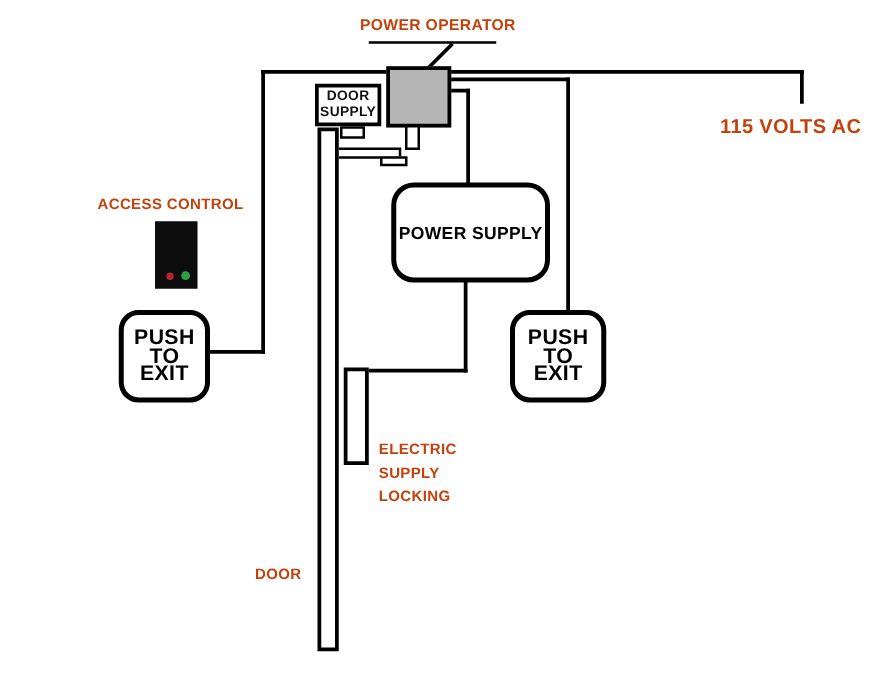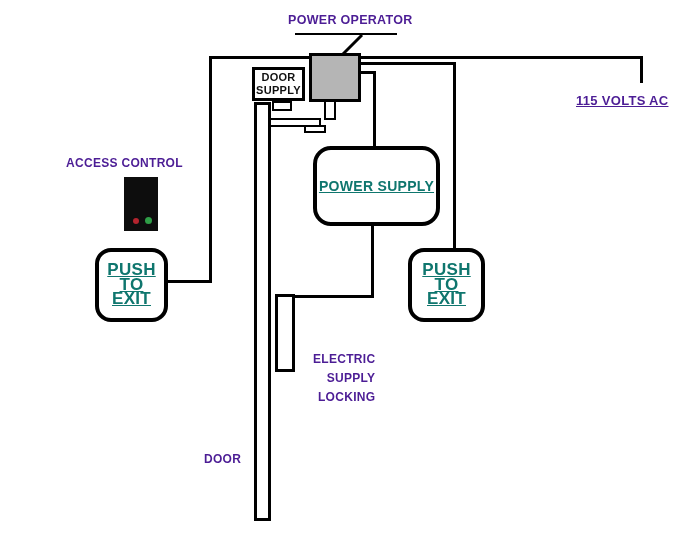--- a/index.html
+++ b/index.html
@@ -1,26 +1,26 @@
 <!DOCTYPE html>
 <html><head>
 <meta charset="utf-8">
 <style>
   html,body{margin:0;padding:0;background:#ffffff;}
   #canvas{
     position:relative;width:700px;height:547px;background:#ffffff;overflow:hidden;
     font-family:"Liberation Sans",sans-serif;font-weight:bold;color:#111;
   }
   .wire{position:absolute;background:#000;}
-  .lbl{position:absolute;white-space:nowrap;letter-spacing:.3px;color:#4c1d95;}
+  .lbl{position:absolute;white-space:nowrap;letter-spacing:.3px;color:#c2410c;}
   .box{position:absolute;background:#fff;border:3px solid #000;box-sizing:border-box;}
   .rbox{
     position:absolute;background:#fff;border:4px solid #000;border-radius:16px;
     box-sizing:border-box;display:flex;flex-direction:column;justify-content:center;
-    text-align:center;letter-spacing:.3px;color:#0f766e;text-decoration:underline;
+    text-align:center;letter-spacing:.3px;color:#000000;
   }
   .pte{font-size:17px;line-height:14.5px;}
   .hw{position:absolute;background:#fff;border:2px solid #000;box-sizing:border-box;}
   .led{position:absolute;border-radius:50%;}
   #leader{position:absolute;left:0;top:0;pointer-events:none;}
   .centered2{display:flex;flex-direction:column;align-items:center;justify-content:center;text-align:center;}
 </style>
 </head>
 <body>
 
@@ -41,27 +41,27 @@
   <div class="wire" style="left:371px;top:224px;width:3px;height:74px;"></div>
   <div class="wire" style="left:293px;top:295px;width:81px;height:3px;"></div>
 
   <div class="wire" style="left:295px;top:33px;width:102px;height:2px;"></div>
   <svg id="leader" width="700" height="547">
     <line x1="362" y1="35" x2="331" y2="66" stroke="#000" stroke-width="3"></line>
   </svg>
 
   <div class="lbl" style="left:288px;top:13px;font-size:12.5px;">POWER OPERATOR</div>
 
-  <div class="lbl" style="left:576px;top:93px;font-size:13px;text-decoration:underline;">115 VOLTS AC</div>
+  <div class="lbl" style="left:576px;top:93px;font-size:16px;">115 VOLTS AC</div>
 
-  <div class="lbl" style="left:66px;top:156px;font-size:12px;">ACCESS CONTROL</div>
+  <div class="lbl" style="left:78px;top:156px;font-size:12px;">ACCESS CONTROL</div>
 
   <div class="lbl" style="left:204px;top:452px;font-size:12px;">DOOR</div>
 
-  <div class="lbl" style="left:313px;top:350px;font-size:12px;line-height:19px;white-space:normal;text-align:right;">
+  <div class="lbl" style="left:303px;top:350px;font-size:12px;line-height:19px;white-space:normal;">
     <div>ELECTRIC</div>
     <div>SUPPLY</div>
     <div>LOCKING</div>
   </div>
 
   <div class="box centered2" style="left:252px;top:67px;width:53px;height:34px;font-size:11px;line-height:13.5px;letter-spacing:.3px;">
     <div>DOOR</div>
     <div>SUPPLY</div>
   </div>
 

